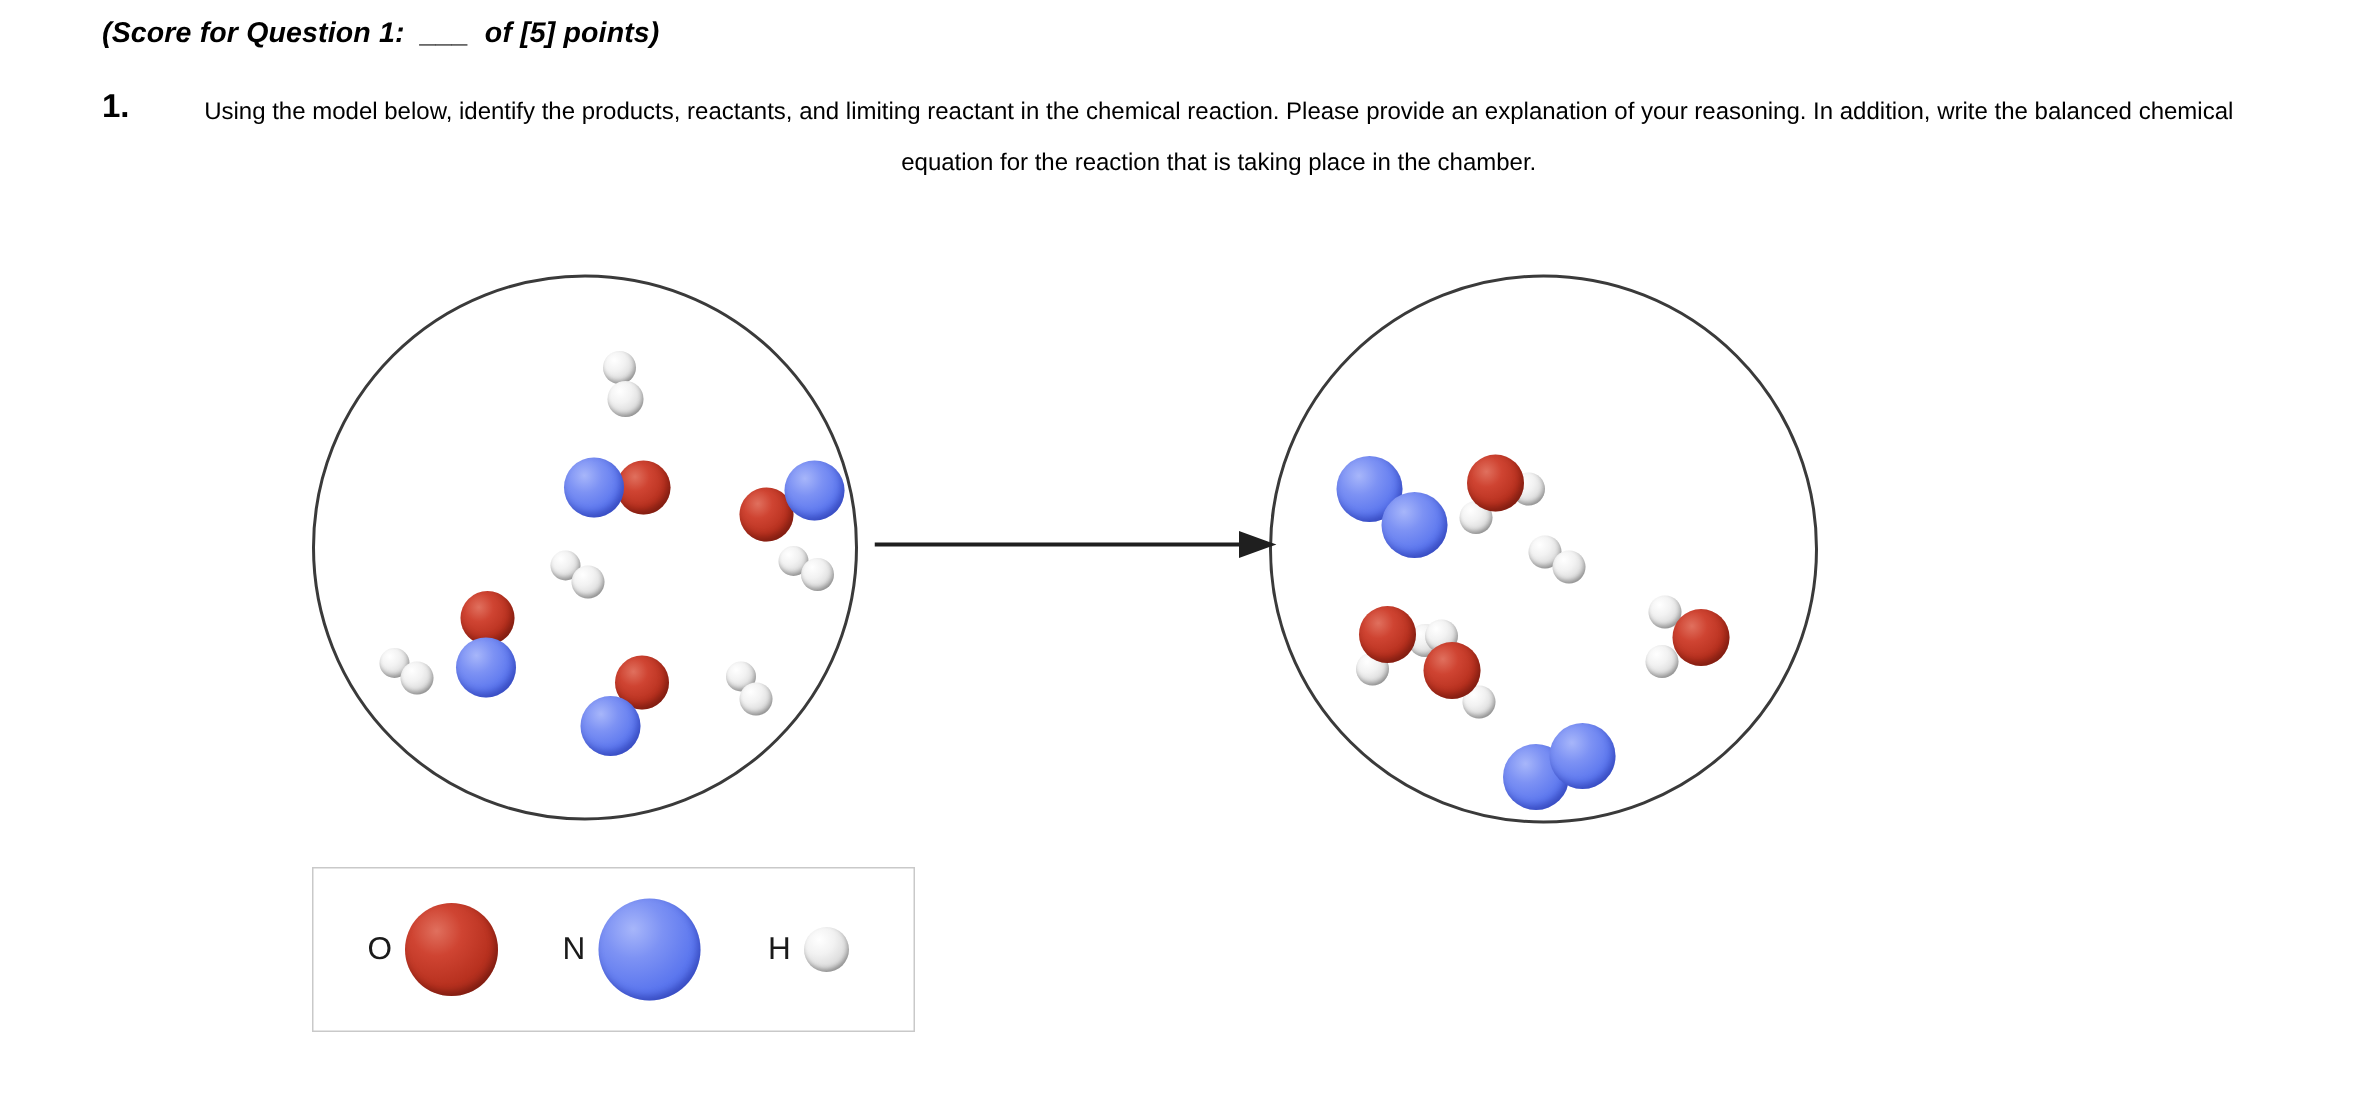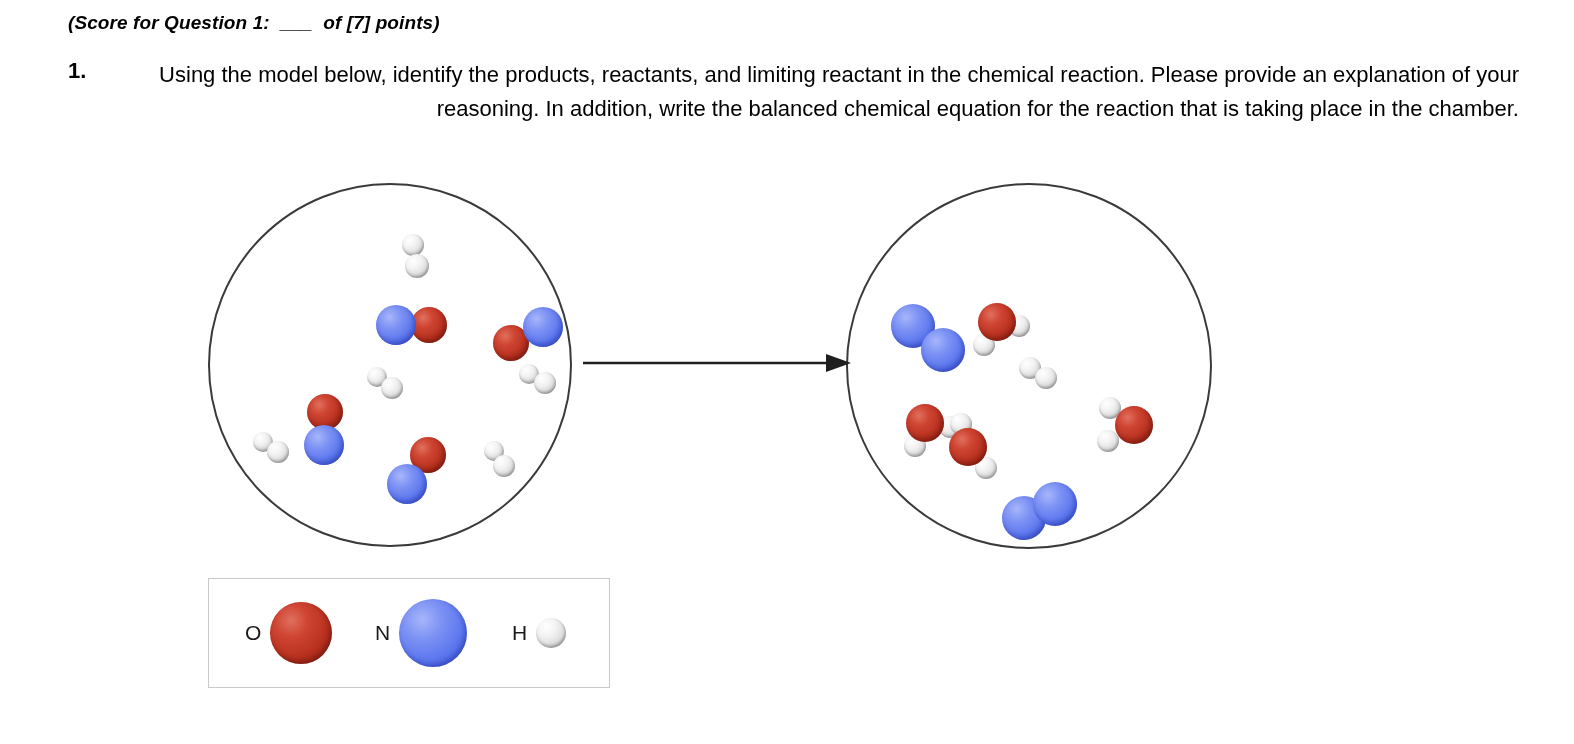--- a/index.html
+++ b/index.html
@@ -37,26 +37,26 @@
   }
   #question-number {
     position: absolute;
     left: 0;
     top: 0;
     font-size: 22px;
     font-weight: bold;
   }
   #question-text {
     position: absolute;
-    left: 66px;
+    left: 52px;
     top: 0;
     width: 1385px;
-    font-size: 22px;
+    font-size: 16px;
     line-height: 34px;
-    text-align: right;
+    text-align: center;
   }
 
   
   .chamber {
     position: absolute;
     border-radius: 50%;
     border: 2px solid #3a3a3a;
     background: #ffffff;
     box-sizing: border-box;
   }
@@ -124,21 +124,21 @@
   #legend-o { left: 36px; }
   #legend-n { left: 166px; }
   #legend-h { left: 303px; }
   #legend-o .legend-swatch { width: 62px; height: 62px; }
   #legend-n .legend-swatch { width: 68px; height: 68px; }
   #legend-h .legend-swatch { width: 30px; height: 30px; }
 </style>
 </head>
 <body>
 
-<div id="score-line">(Score for Question 1:  ___  of [7] points)</div>
+<div id="score-line">(Score for Question 1:  ___  of [5] points)</div>
 
 <div id="question-block">
   <div id="question-number">1.</div>
   <div id="question-text">Using the model below, identify the products, reactants, and limiting reactant in the chemical reaction. Please provide an explanation of your reasoning. In addition, write the balanced chemical equation for the reaction that is taking place in the chamber.</div>
 </div>
 
 <div id="chamber-left" class="chamber"></div>
 <div id="chamber-right" class="chamber"></div>
 
 <div id="atom-layer">

